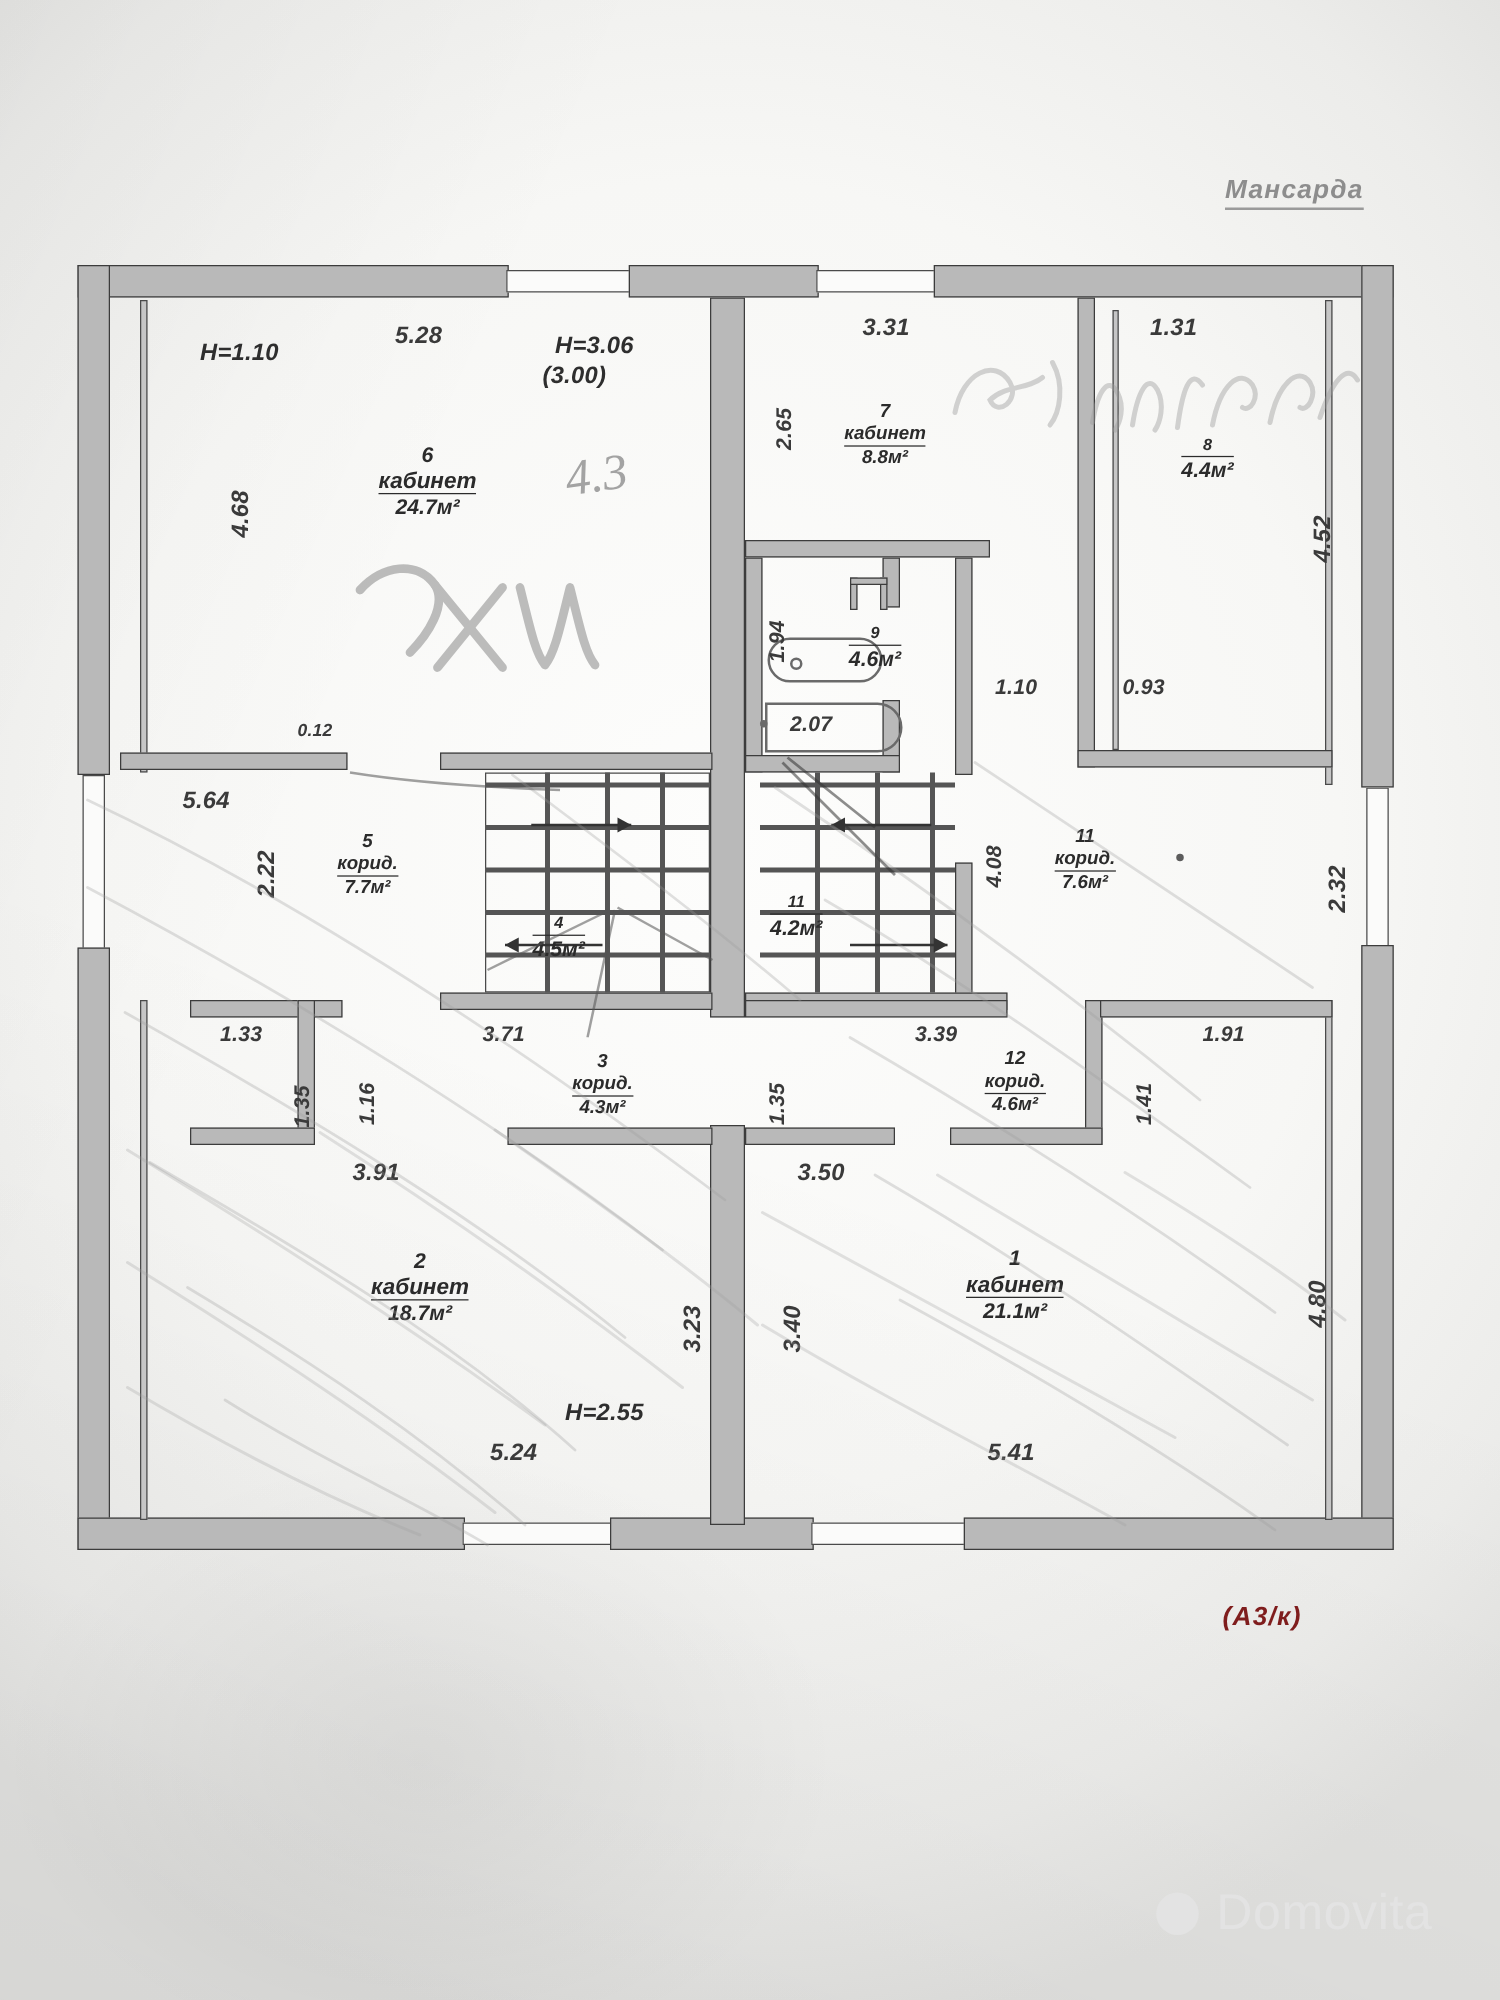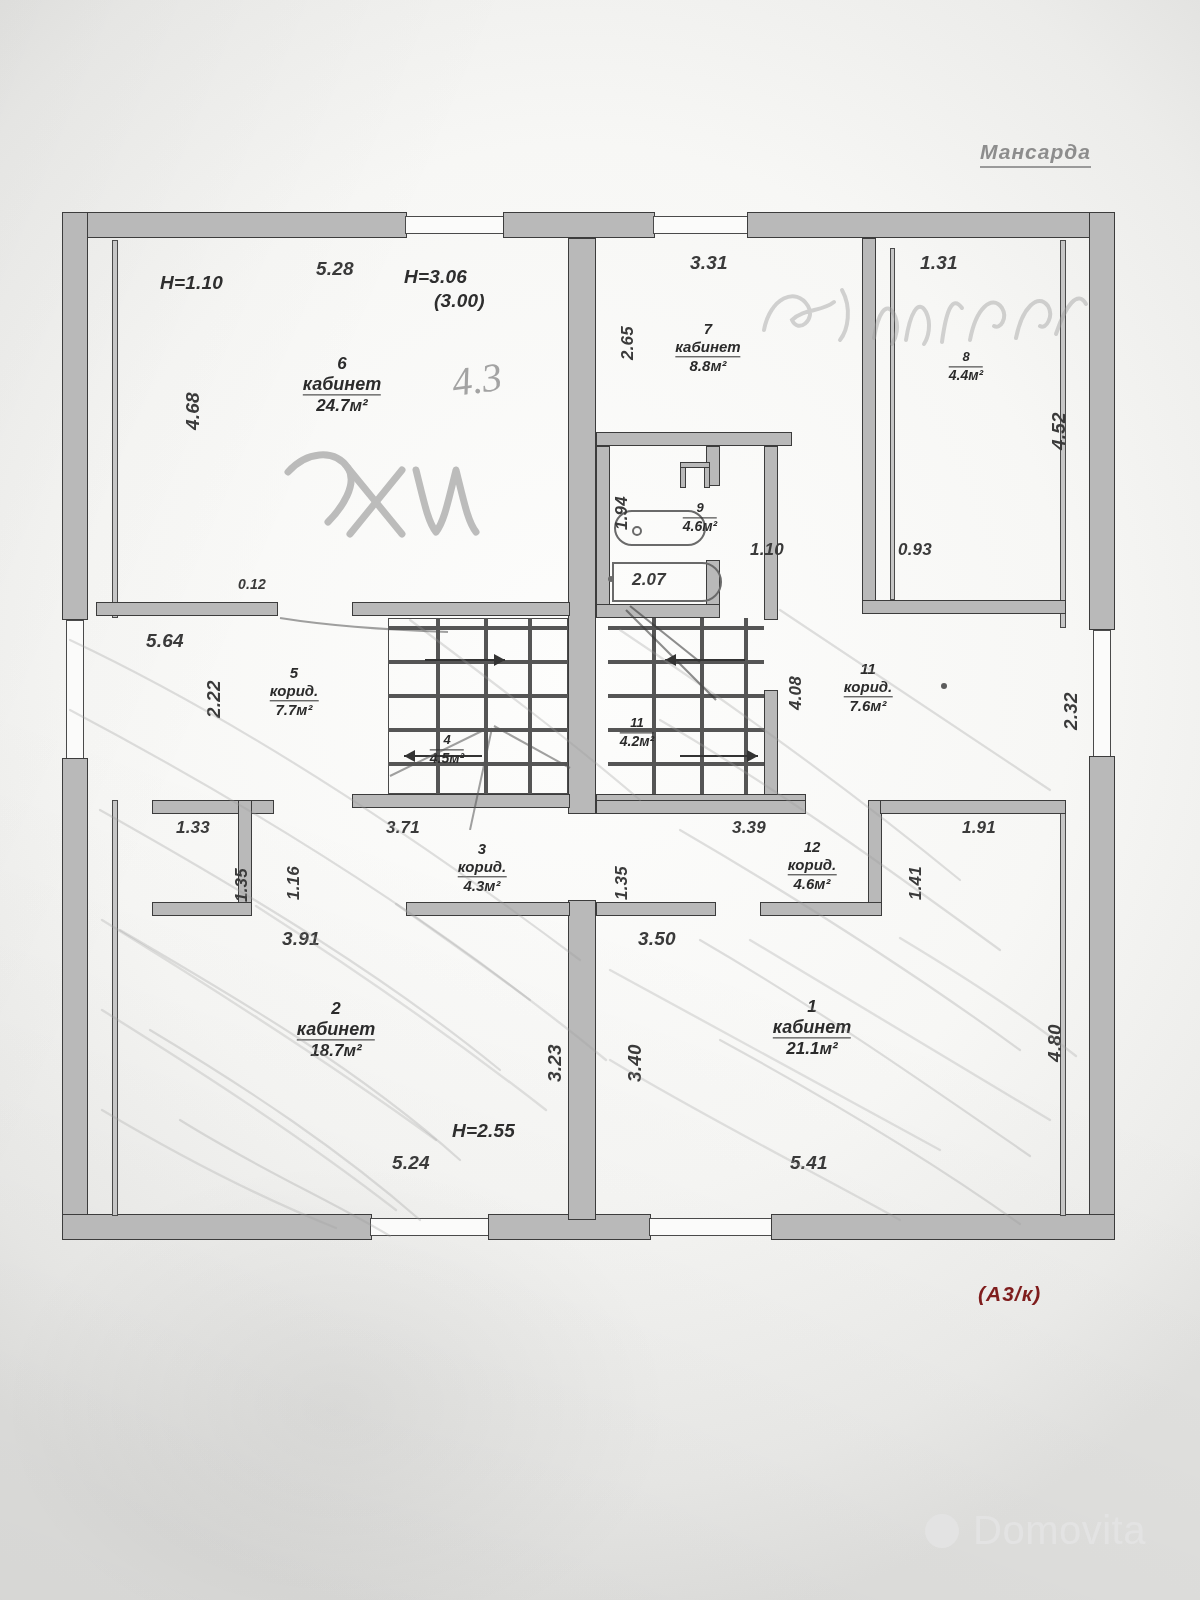--- a/index.html
+++ b/index.html
@@ -45,21 +45,21 @@
   .roomlbl{
     position:absolute;text-align:center;color:#2b2b2b;
     font-style:italic;line-height:1.12;
     transform:translate(-50%,-50%);
   }
   .roomlbl .num{font-size:17px;font-weight:600;display:block;margin-bottom:1px;}
   .roomlbl .nm{font-size:18px;font-weight:600;display:block;}
   .roomlbl .ar{font-size:17px;font-weight:600;display:block;border-top:1.6px solid #2b2b2b;padding-top:1px;margin-top:0px;}
   .roomlbl.tiny .num{font-size:13px;}
   .roomlbl.tiny .nm{font-size:13px;}
-  .roomlbl.tiny .ar{font-size:14px;}
+  .roomlbl.tiny .ar{font-size:17px;}
   .roomlbl.smsz .num{font-size:15px;}
   .roomlbl.smsz .nm{font-size:15px;}
   .roomlbl.smsz .ar{font-size:15px;}
 
   .sheet-title{
     position:absolute;font-style:italic;font-weight:700;font-size:21px;
     color:#8d8d8d;border-bottom:2px solid #9a9a9a;padding-bottom:2px;
     letter-spacing:1px;
   }
   .sheet-code{
@@ -273,21 +273,21 @@
     <span class="ar">18.7м²</span>
   </div>
 
   <div class="roomlbl" style="left:812px;top:1028px;">
     <span class="num">1</span>
     <span class="nm">кабинет</span>
     <span class="ar">21.1м²</span>
   </div>
 
   <div class="t hstr" style="left:160px;top:272px;">H=1.10</div>
-  <div class="t hstr" style="left:404px;top:266px;font-style:italic;">H=3.06</div>
+  <div class="t hstr" style="left:444px;top:266px;font-style:italic;">H=3.06</div>
   <div class="t hstr" style="left:434px;top:290px;">(3.00)</div>
   <div class="t hstr" style="left:452px;top:1120px;">H=2.55</div>
 
   <div class="t dim" style="left:316px;top:258px;">5.28</div>
   <div class="t dim" style="left:690px;top:252px;">3.31</div>
   <div class="t dim" style="left:920px;top:252px;">1.31</div>
 
   <div class="t dim" style="left:146px;top:630px;">5.64</div>
   <div class="t dim xs" style="left:238px;top:576px;">0.12</div>
 
@@ -296,21 +296,21 @@
   <div class="t dim sm" style="left:732px;top:818px;">3.39</div>
   <div class="t dim sm" style="left:962px;top:818px;">1.91</div>
 
   <div class="t dim" style="left:282px;top:928px;text-align:right;">3.91</div>
   <div class="t dim" style="left:638px;top:928px;">3.50</div>
 
   <div class="t dim" style="left:392px;top:1152px;">5.24</div>
   <div class="t dim" style="left:790px;top:1152px;">5.41</div>
 
   <div class="t dim sm" style="left:898px;top:540px;">0.93</div>
-  <div class="t dim sm" style="left:750px;top:540px;">1.10</div>
+  <div class="t dim sm" style="left:796px;top:540px;">1.10</div>
   <div class="t dim sm" style="left:632px;top:570px;">2.07</div>
 
   <div class="t dim vert" style="left:182px;top:430px;">4.68</div>
   <div class="t dim vert" style="left:203px;top:718px;">2.22</div>
   <div class="t dim vert sm" style="left:232px;top:902px;">1.35</div>
   <div class="t dim vert sm" style="left:284px;top:900px;">1.16</div>
   <div class="t dim vert" style="left:544px;top:1082px;">3.23</div>
   <div class="t dim vert sm" style="left:612px;top:900px;">1.35</div>
   <div class="t dim vert" style="left:624px;top:1082px;">3.40</div>
   <div class="t dim vert sm" style="left:906px;top:900px;">1.41</div>

